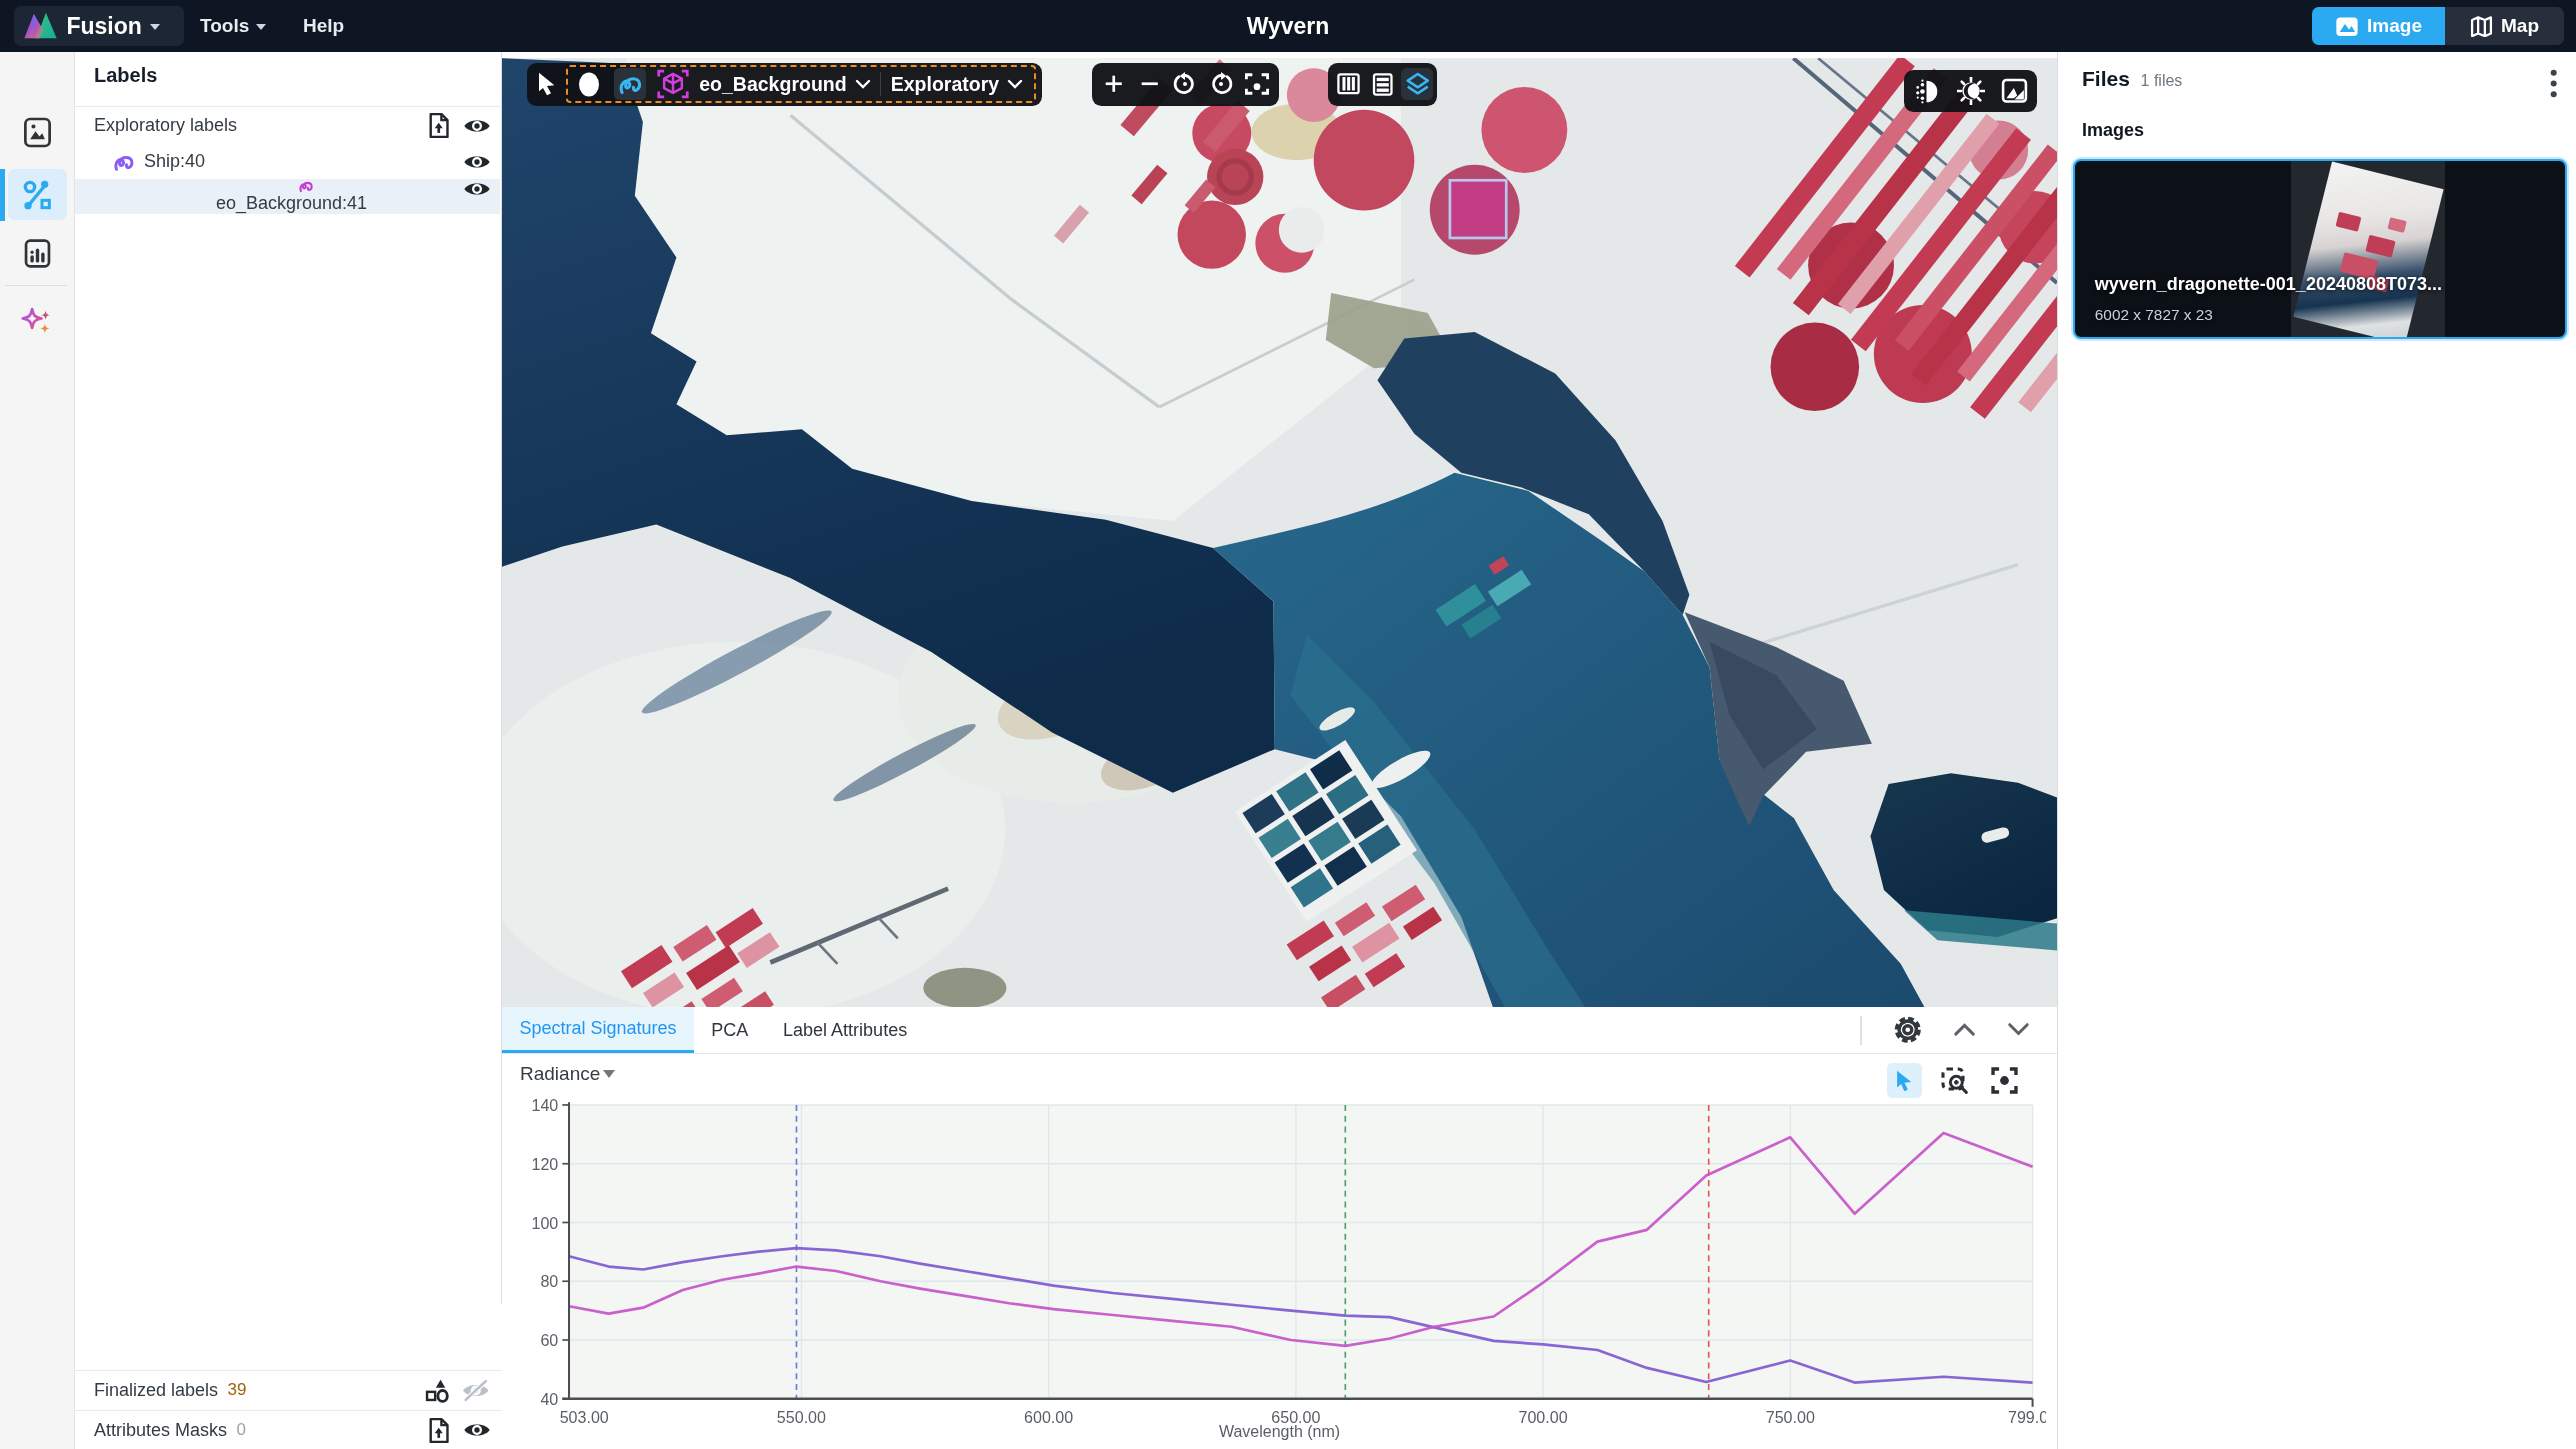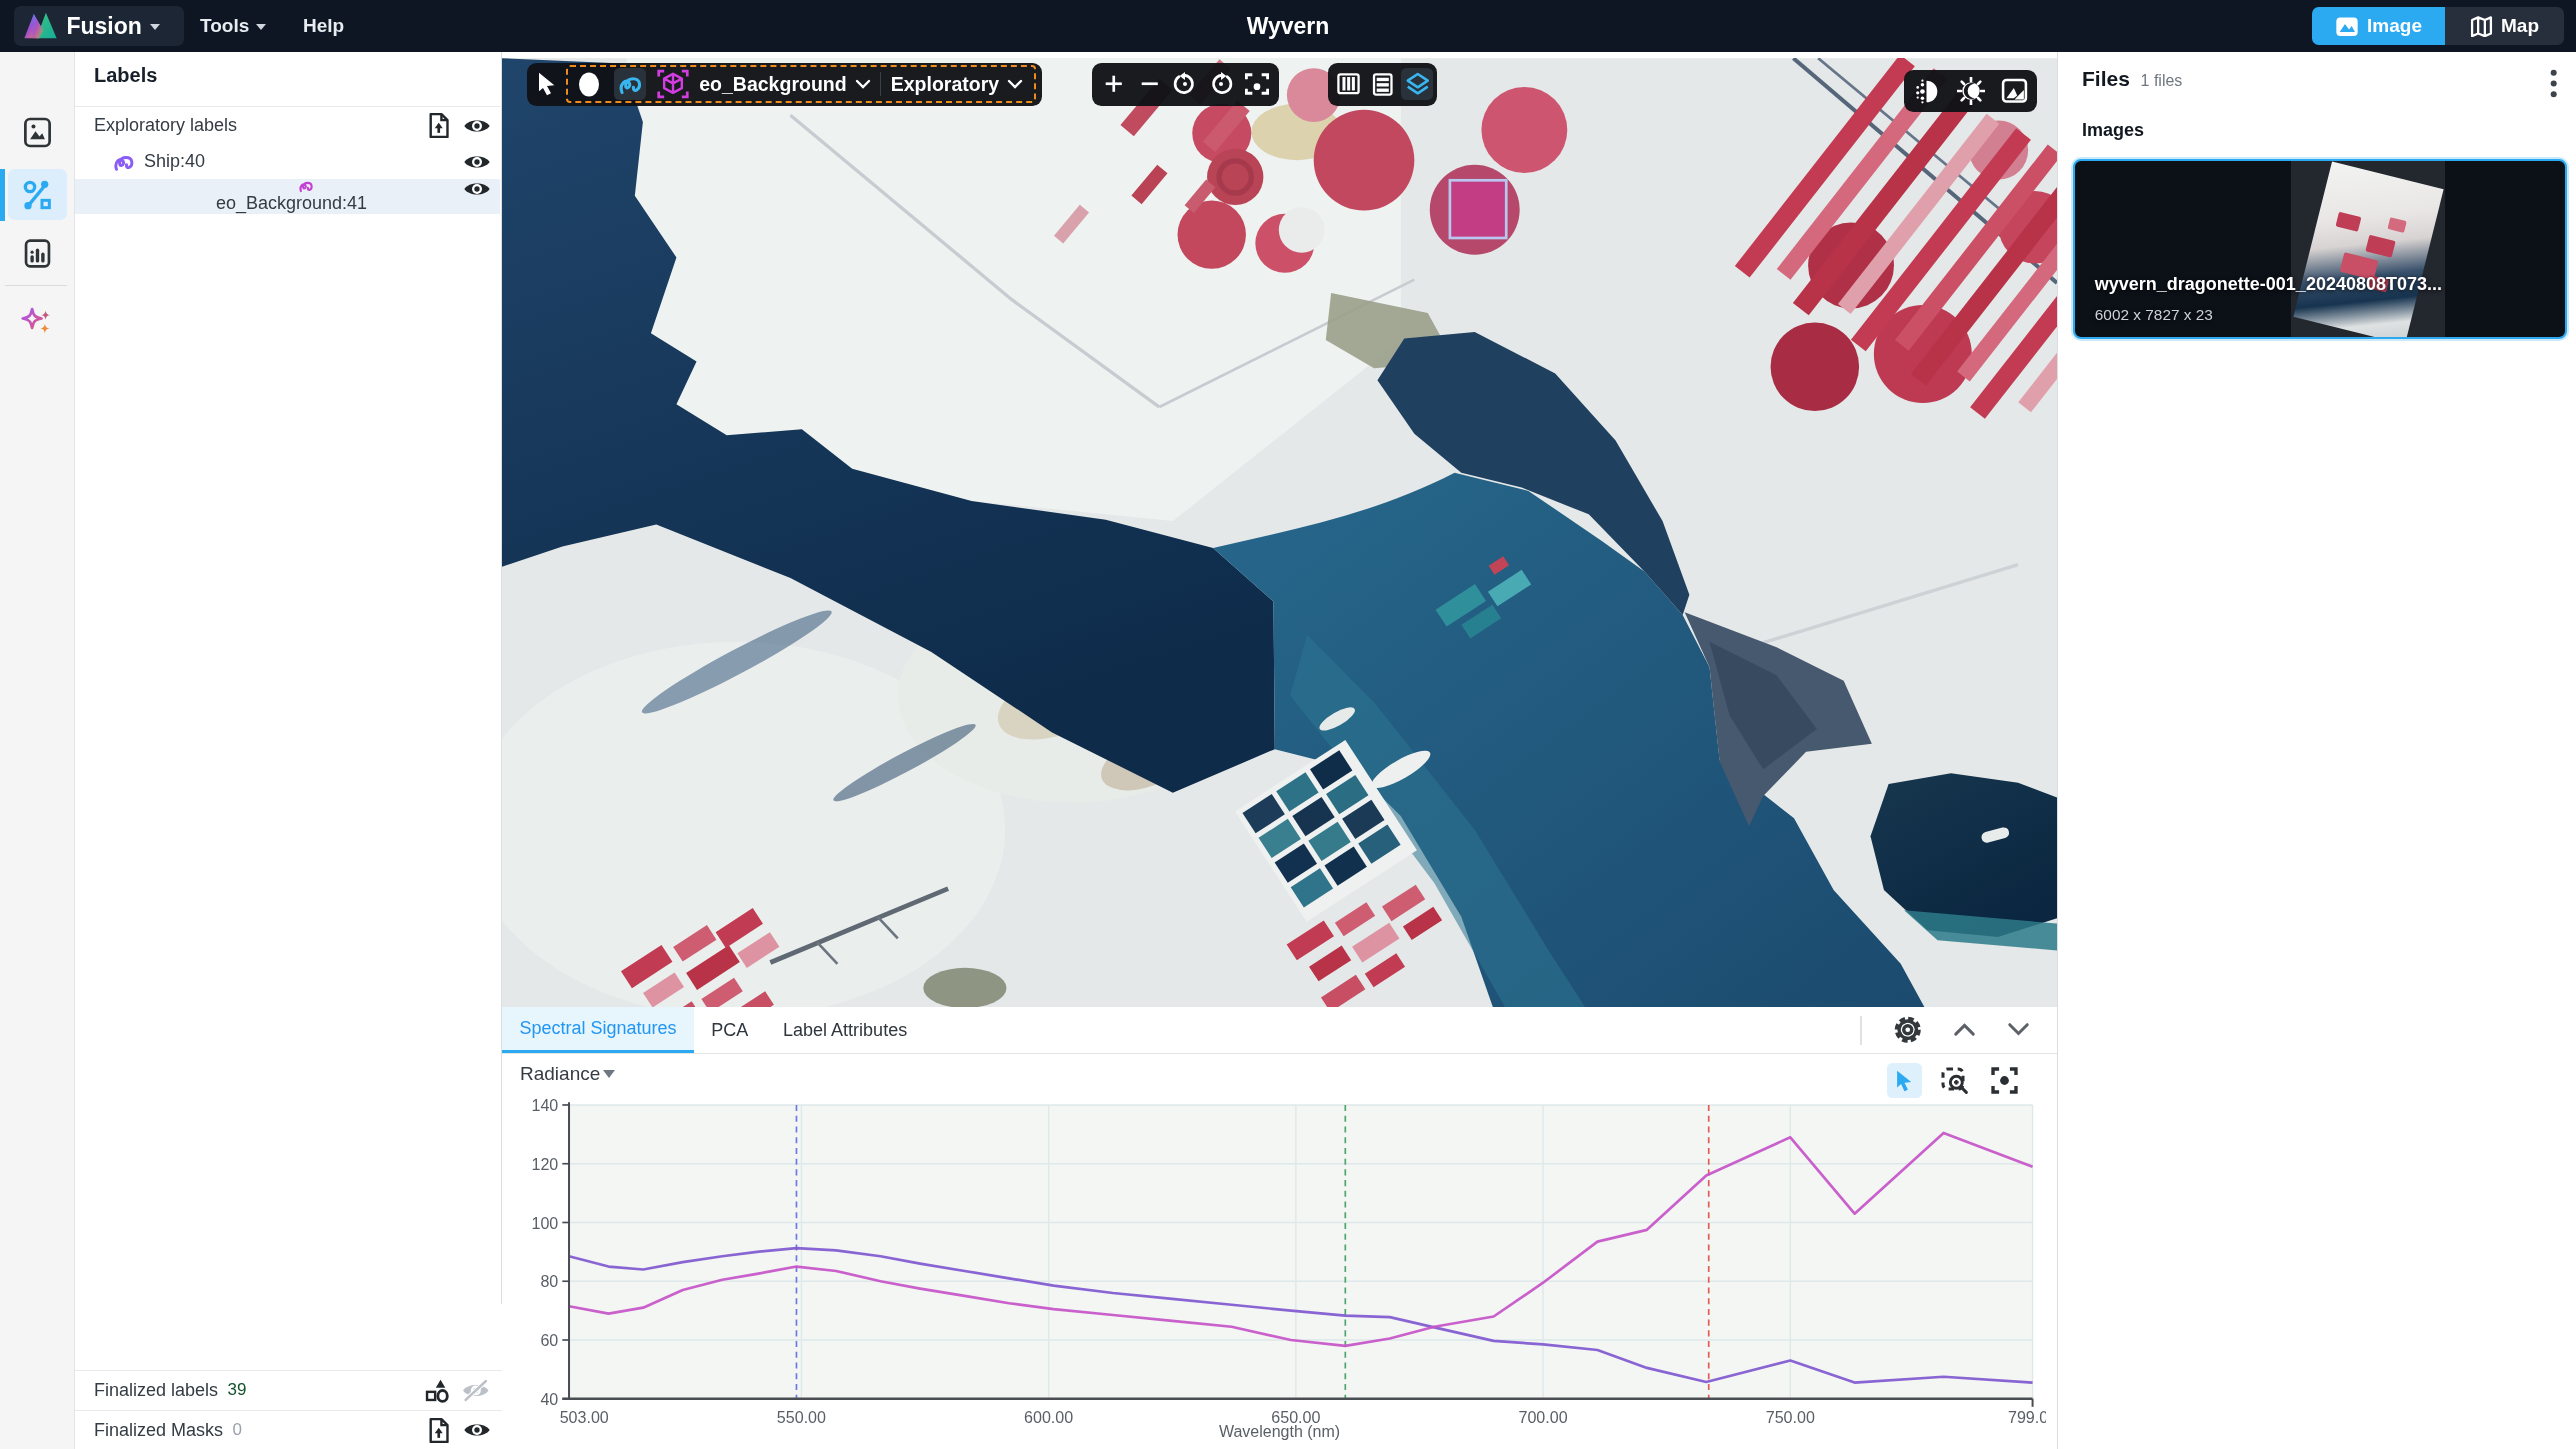--- a/index.html
+++ b/index.html
@@ -28,21 +28,21 @@
   #strip-selbar { position:absolute; left:0; top:117px; width:4.7px; height:52px; background:#2baaf2; }
   #strip-divider { position:absolute; left:5.4px; top:233px; width:62px; height:1.3px; background:#dcdcdd; }
 
   
   #labelspanel { left:75px; top:52px; width:427px; height:1252px; background:#fff; border-right:1.3px solid #dadde1; z-index:30;text-align:right; }
   #labels-title { position:absolute; left:19px; top:12px; font-size:20px; font-weight:bold; color:#17202a; }
   .hdiv { position:absolute; left:0; width:427px; height:1.3px; background:#e8eaec; }
   .lrow { position:absolute; left:0; width:425px; height:35px; display:flex; align-items:center; }
   .lrow-label { font-size:18px; color:#333b44; }
   .row-icons { position:absolute; right:9.4px; display:flex; gap:10.7px; align-items:center; }
-  .count-blue { color:#14532d; font-size:17px; margin-left:9.4px; }
+  .count-blue { color:#a16207; font-size:17px; margin-left:9.4px; }
   .count-gray { color:#9aa1a9; font-size:17px; margin-left:9.4px; }
   #row-selected { background:#e9f0f8; }
 
   
   #maparea { left:502px; top:52px; width:1555px; height:955px; overflow:hidden; z-index:10;margin-top:6px; }
   .mtb { position:absolute; background:rgba(16,18,22,0.96); border-radius:9.4px; display:flex; align-items:center; }
   #maptb-main { left:25px; top:4.7px; height:43px; padding:0 6.7px 0 4px; gap:2.7px;}
   #maptb-group { display:flex; align-items:center; height:38px; border:2px dashed #ef8c1d; border-radius:4px; padding:0 10.7px 0 5.4px; gap:9.4px; }
   .tbtn { width:32px; height:32px; display:flex; align-items:center; justify-content:center; border-radius:5.4px; }
   .tbtn-on { background:#29313b; }
@@ -242,21 +242,21 @@
           <path d="M3,17 C10,6 34,6 41,17 C34,28 10,28 3,17 Z" fill="#bcc1c7"></path>
           <circle cx="22" cy="17" r="7.5" fill="#fff"></circle>
           <circle cx="22" cy="17" r="4" fill="#bcc1c7"></circle>
           <line x1="7" y1="31" x2="37" y2="3" stroke="#fff" stroke-width="7"></line>
           <line x1="7" y1="31" x2="37" y2="3" stroke="#bcc1c7" stroke-width="4" stroke-linecap="round"></line>
         </svg>
       </span>
     </div>
     <div class="hdiv" style="top:1358px;"></div>
     <div class="lrow" style="top:1359px; height:38px;">
-      <span class="lrow-label" style="margin-left:19px;">Finalized Masks</span>
+      <span class="lrow-label" style="margin-left:19px;">Attributes Masks</span>
       <span class="count-gray">0</span>
       <span class="row-icons">
         <svg width="25.5" height="27" viewBox="0 0 38 40">
           <path d="M7,3 h16 l9,9 v25 h-25 z" fill="none" stroke="#22272c" stroke-width="3.6" stroke-linejoin="round"></path>
           <path d="M23,3 v9 h9" fill="none" stroke="#22272c" stroke-width="3.6"></path>
           <line x1="19" y1="31" x2="19" y2="19" stroke="#22272c" stroke-width="4"></line>
           <polygon points="19,16 25,24 13,24" fill="#22272c"></polygon>
         </svg>
         <svg width="28" height="20" viewBox="0 0 42 30">
           <path d="M2,15 C9,4 33,4 40,15 C33,26 9,26 2,15 Z" fill="#22272c"></path>

